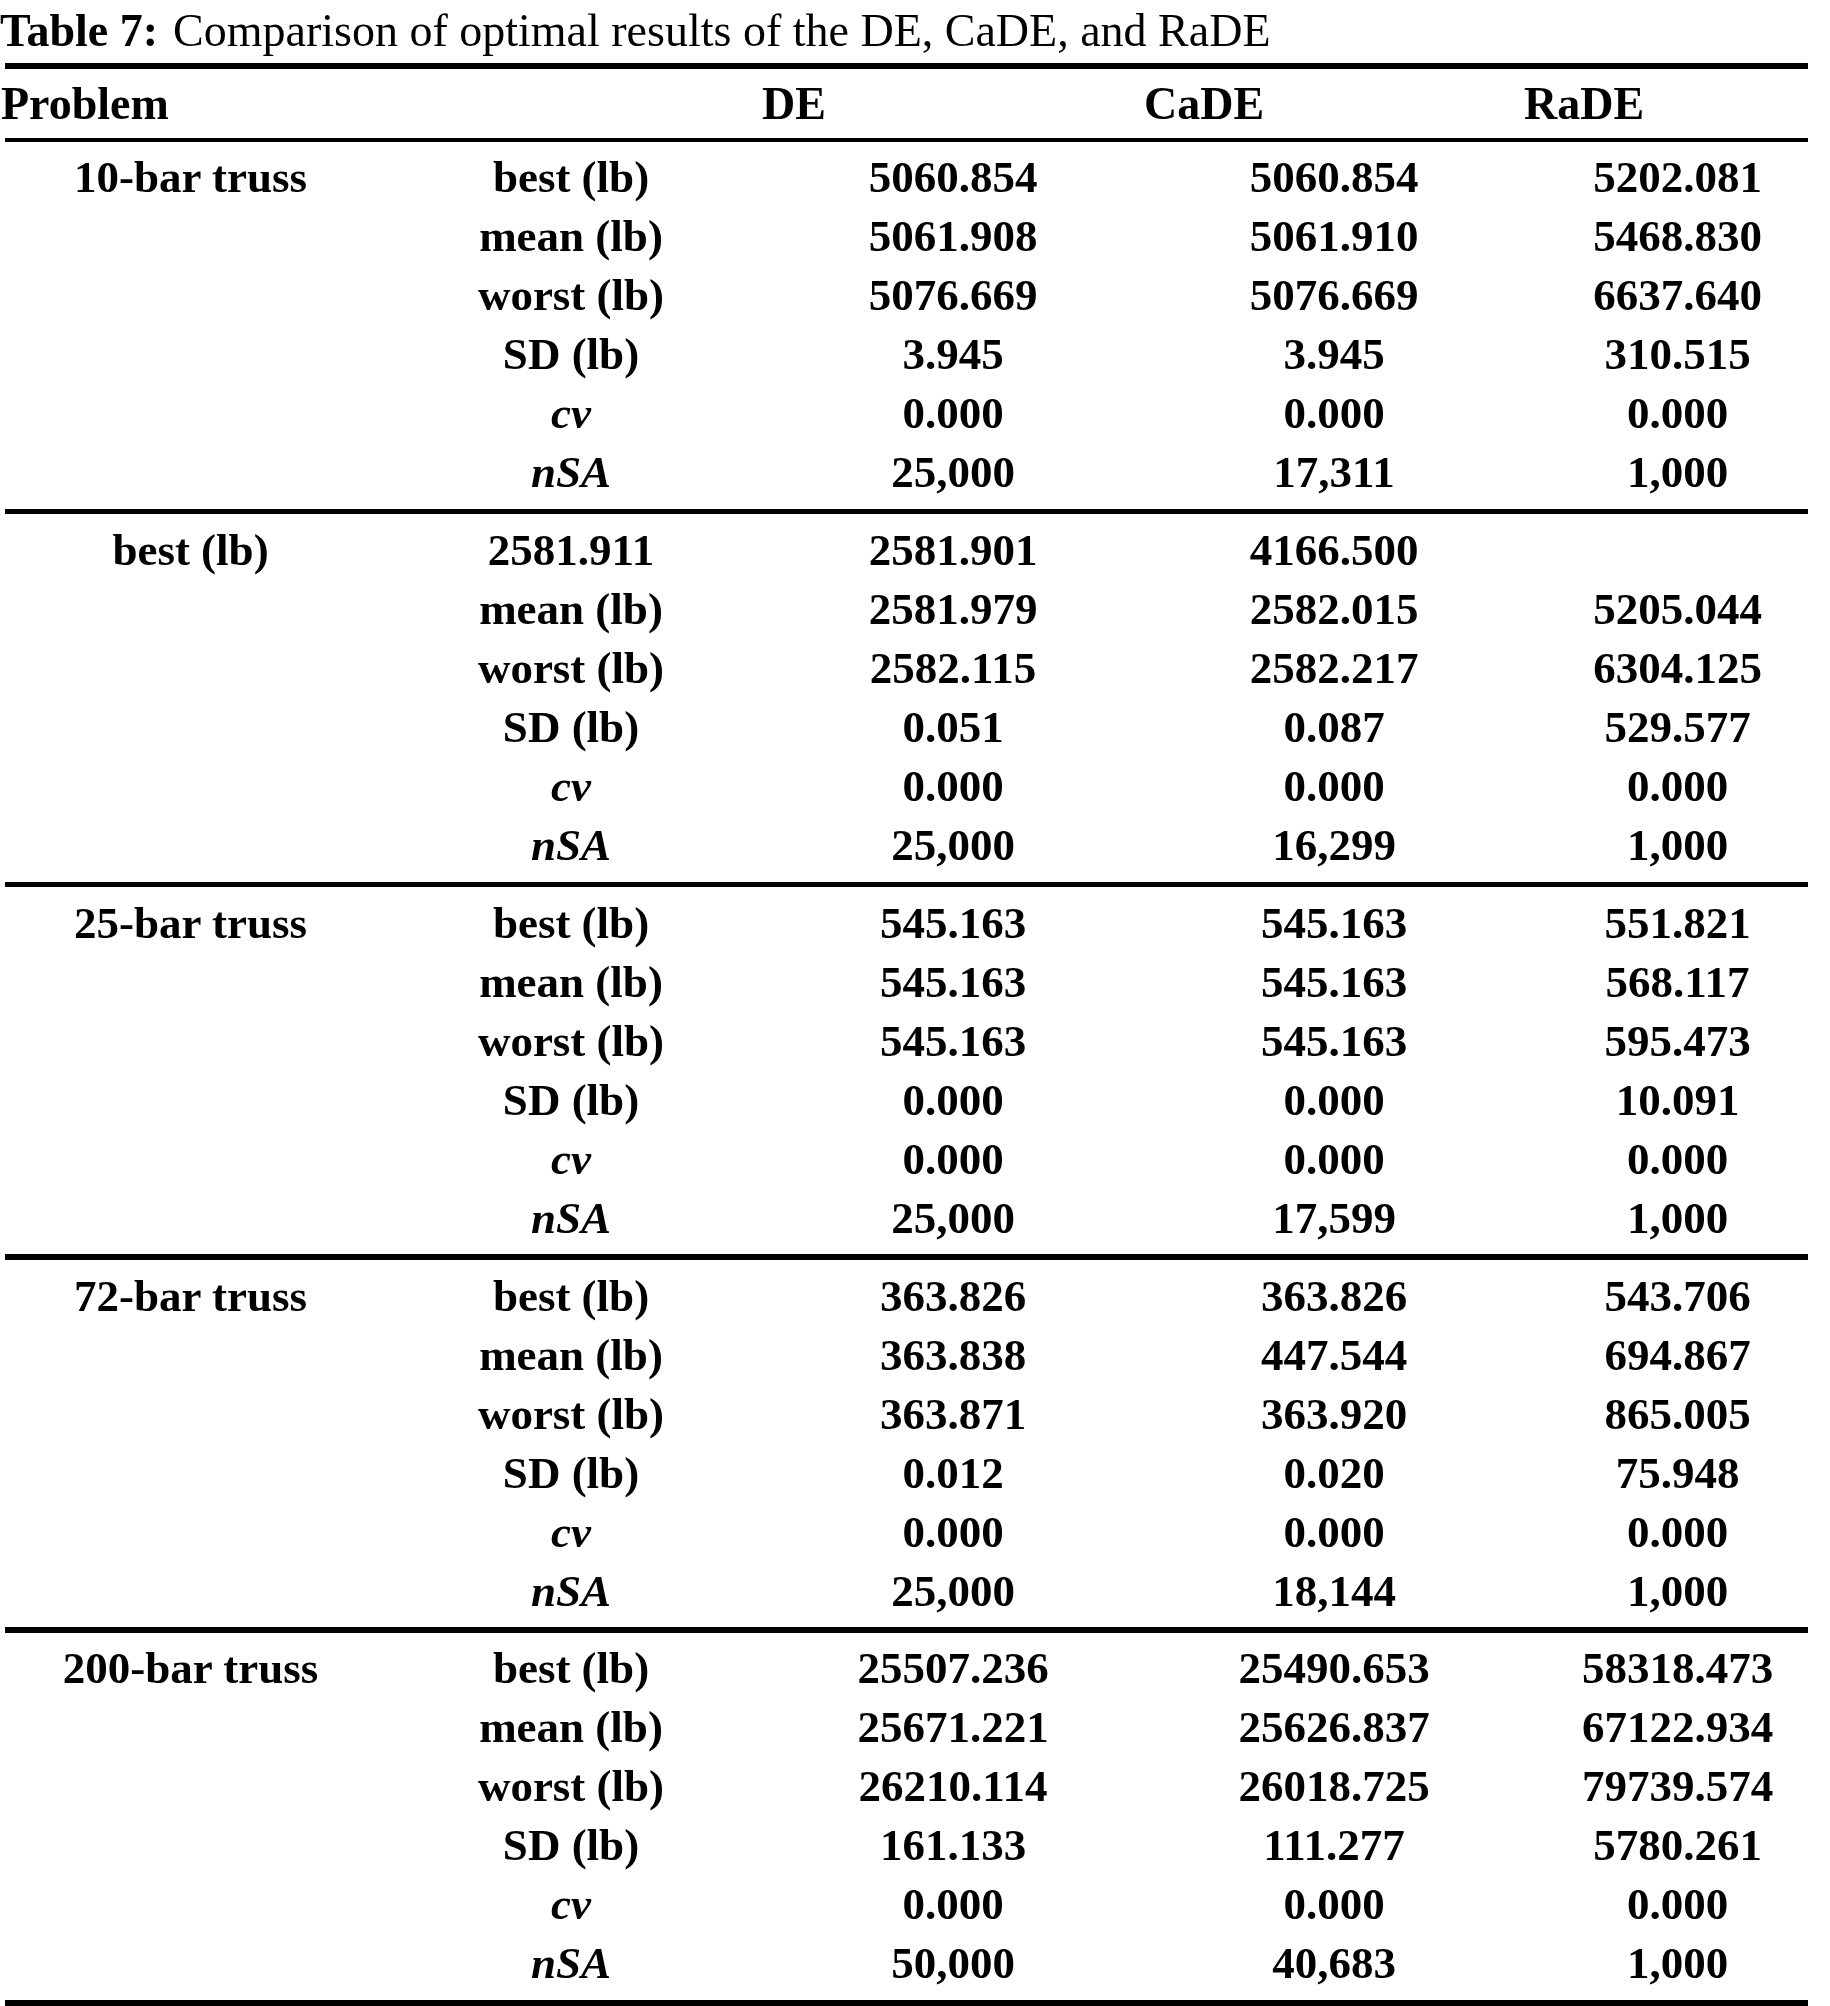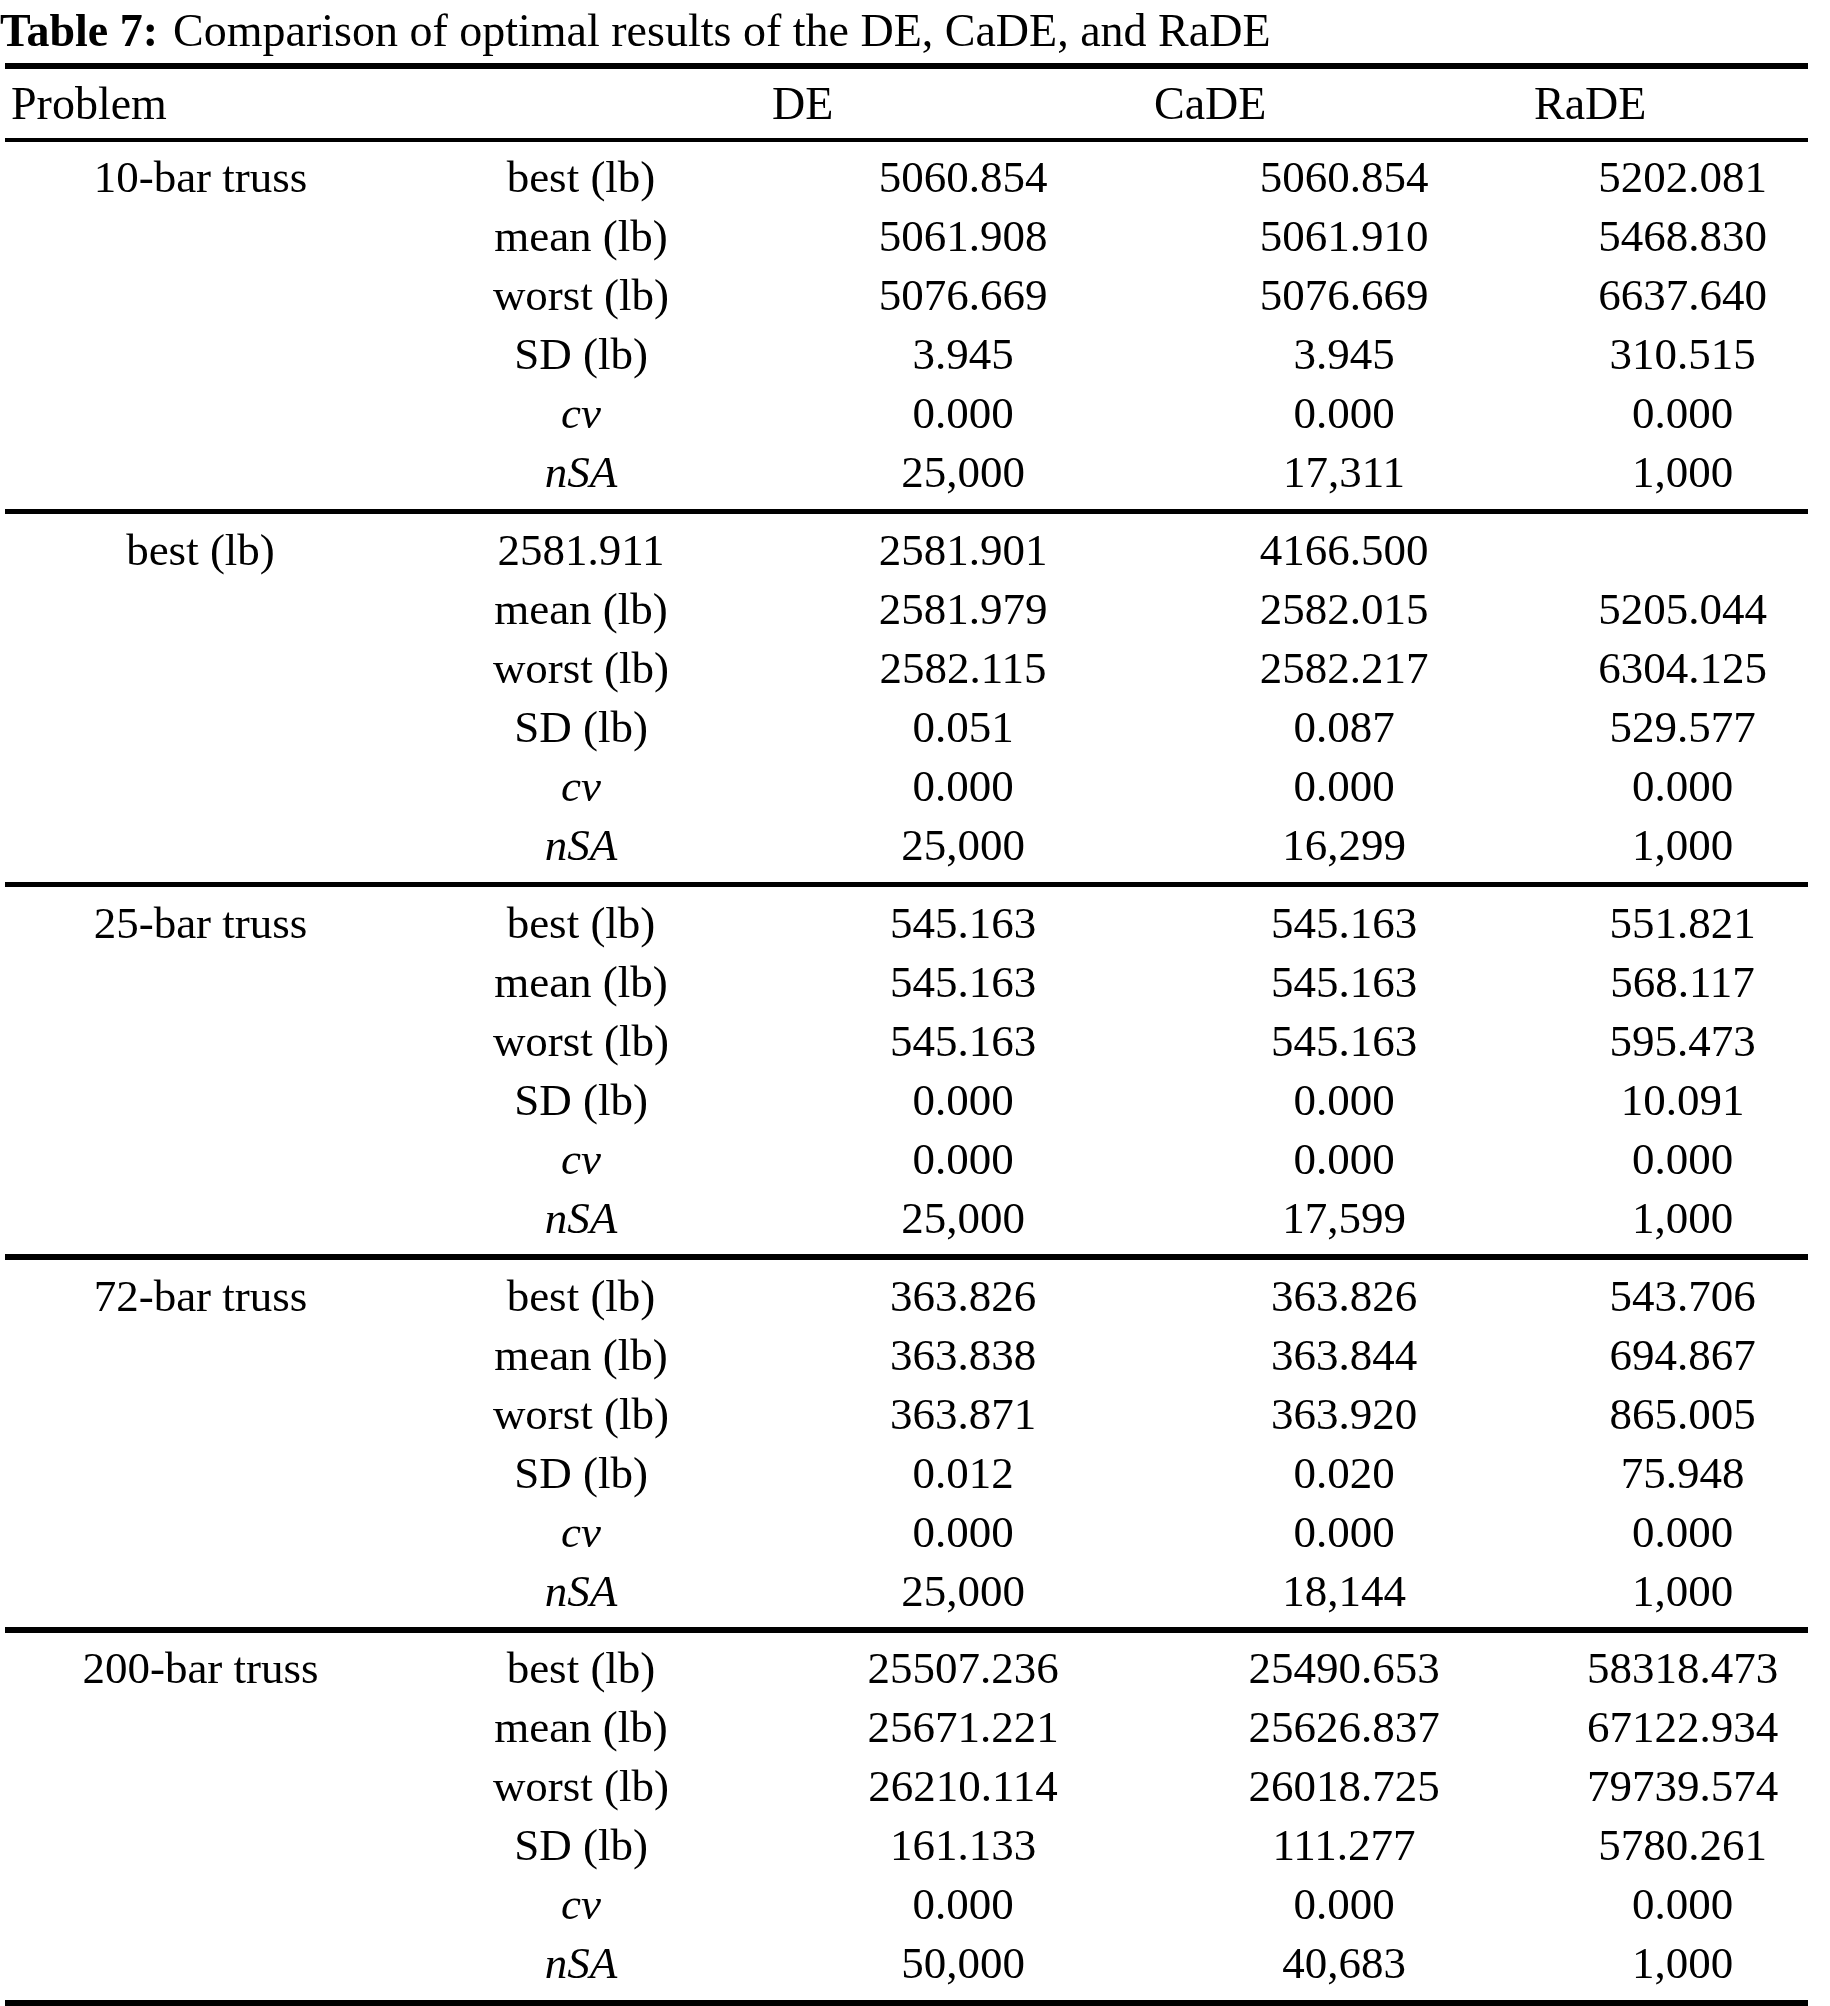--- a/index.html
+++ b/index.html
@@ -29,25 +29,26 @@
     width: 1803px;
     background: #000000;
   }
   .rule-top    { height: 5.6px; margin-top: 5.6px; }
   .rule-header { height: 3.7px; }
   .rule-sep    { height: 5.6px; }
   .rule-bottom { height: 7.5px; }
   .row {
     display: grid;
     grid-template-columns: 379px 382px 382px 380px auto;
-    padding-left: 11px;
+    padding-left: 1px;
     height: 59px;
     line-height: 59px;
     font-size: 45px;
     white-space: nowrap;
+    font-weight: bold;
   }
   .header-row {
     height: 69px;
     line-height: 69px;
     font-size: 46px;
   }
   .group { padding: 6.6px 0; text-align: center; }
   .italic { font-style: italic; }
 </style>
 </head>
@@ -211,21 +212,21 @@
           <div>72-bar truss</div>
           <div>best (lb)</div>
           <div>363.826</div>
           <div>363.826</div>
           <div>543.706</div>
         </div>
         <div class="row">
           <div></div>
           <div>mean (lb)</div>
           <div>363.838</div>
-          <div>363.844</div>
+          <div>447.544</div>
           <div>694.867</div>
         </div>
         <div class="row">
           <div></div>
           <div>worst (lb)</div>
           <div>363.871</div>
           <div>363.920</div>
           <div>865.005</div>
         </div>
         <div class="row">

